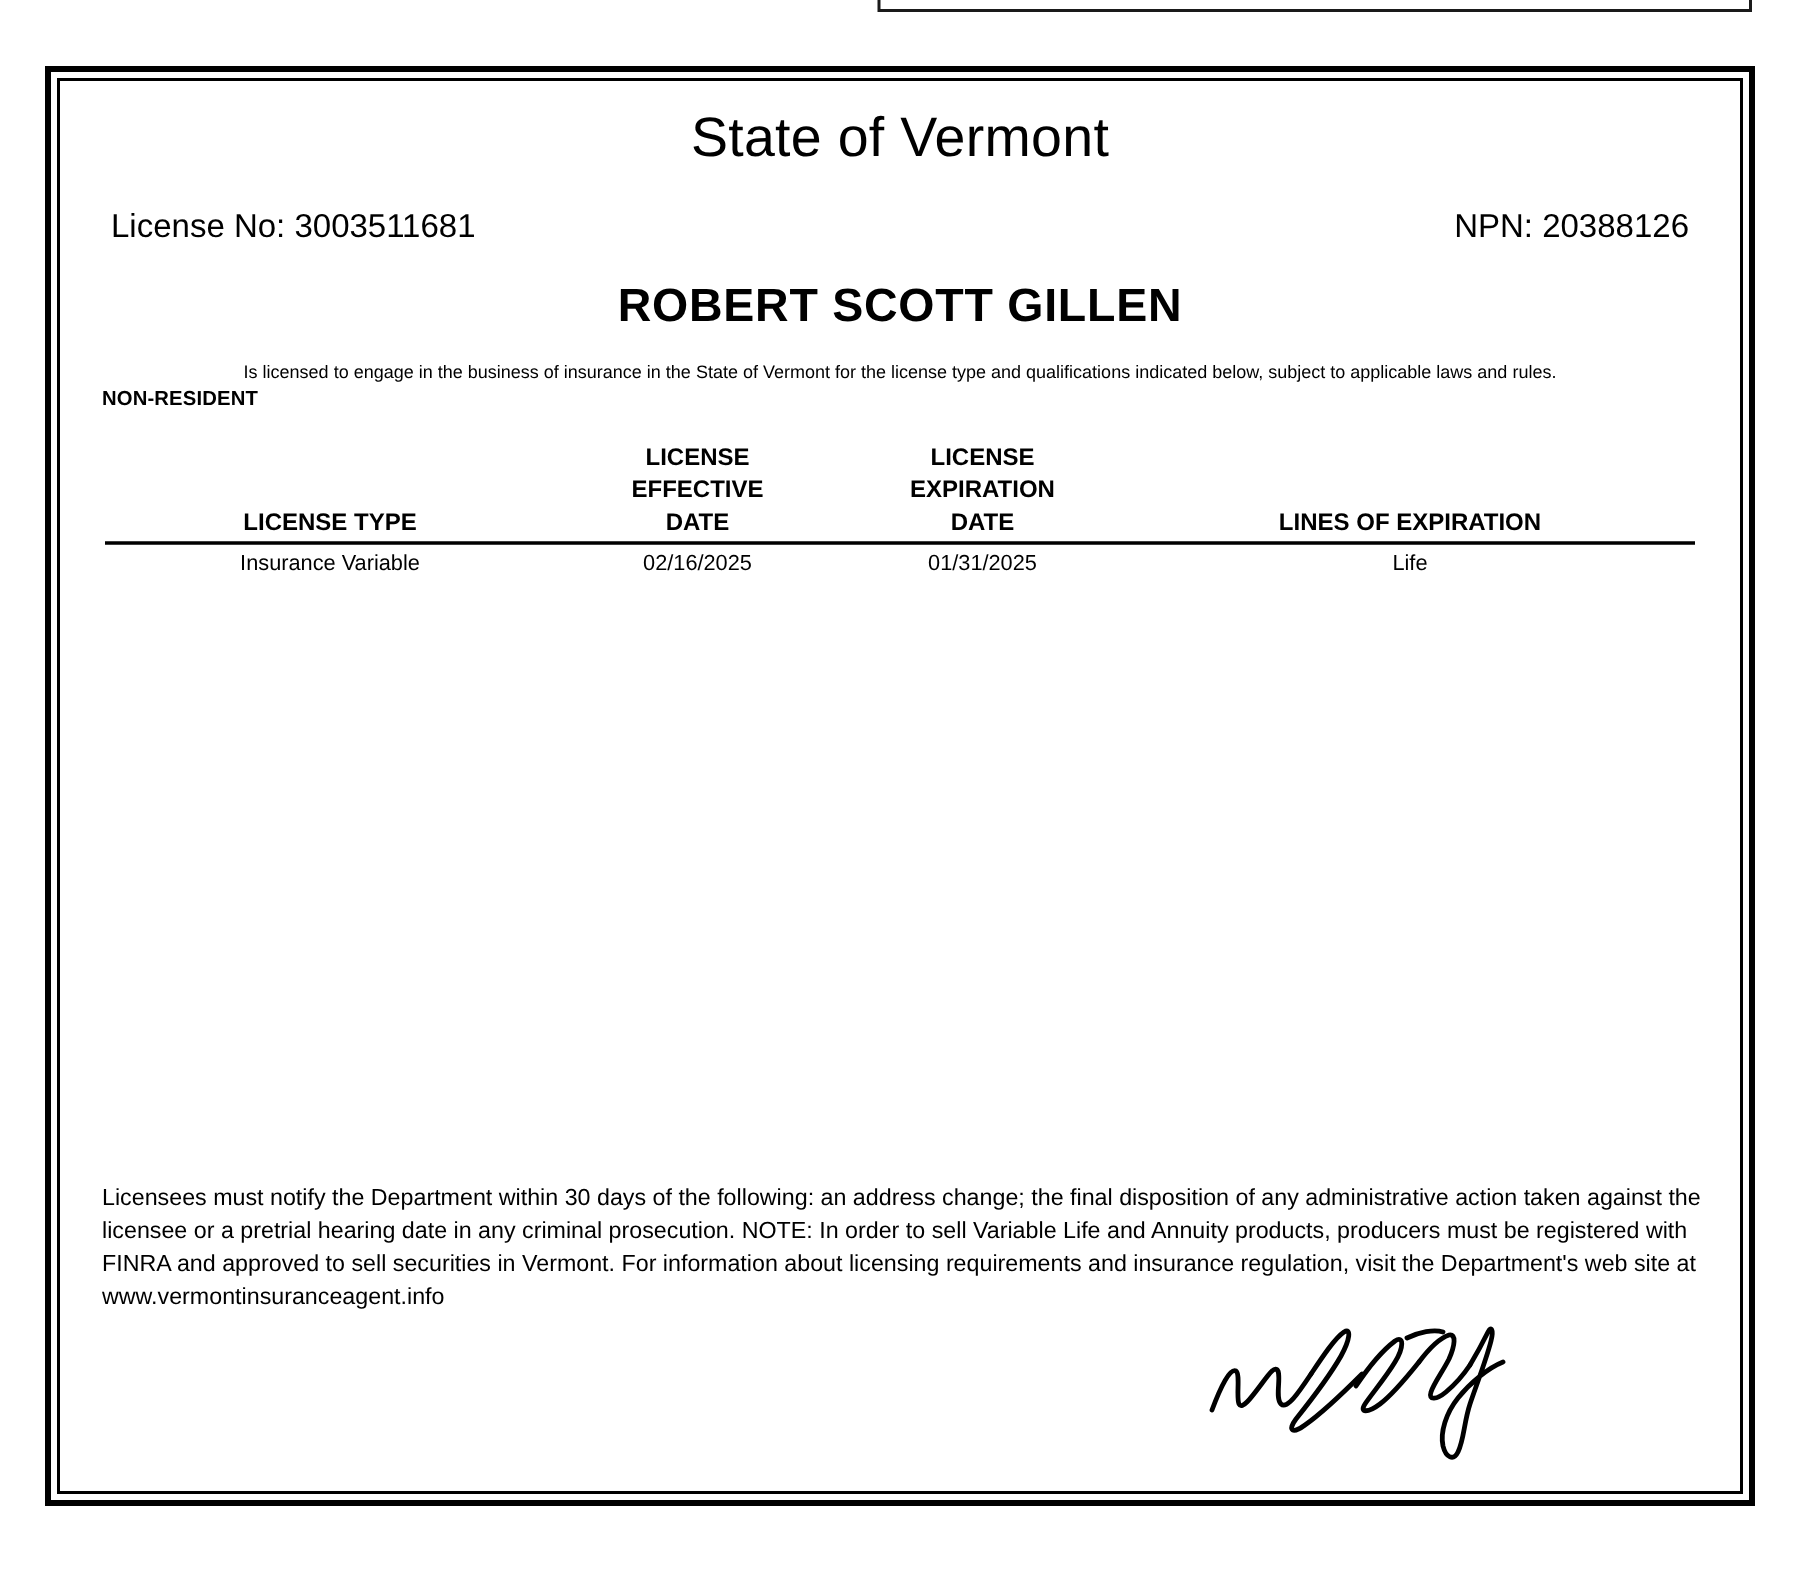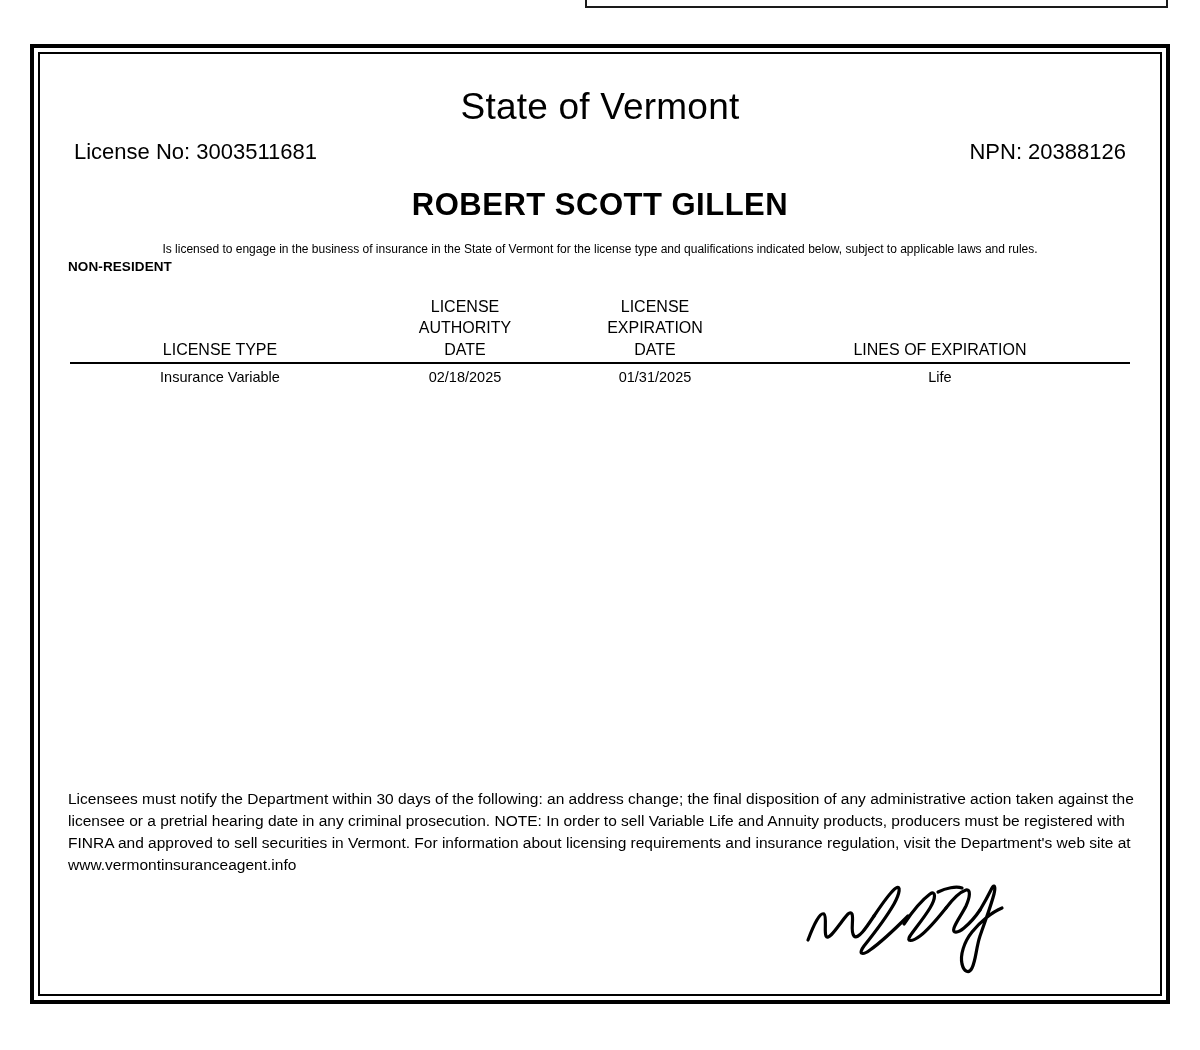--- a/index.html
+++ b/index.html
@@ -49,39 +49,39 @@
     box-sizing: border-box;
     background: #ffffff;
   }
 
   .content {
     position: absolute;
     left: 0;
     top: 0;
     right: 0;
     bottom: 0;
-    padding: 16px 28px;
+    padding: 1px 28px;
     box-sizing: border-box;
   }
 
   .doc-title {
     text-align: center;
     font-size: 37px;
     font-weight: 400;
     letter-spacing: 0.2px;
     margin-top: 16px;
     line-height: 1.15;
   }
 
   .id-row {
     display: flex;
     justify-content: space-between;
     align-items: baseline;
     font-size: 22px;
-    margin-top: 10px;
+    margin-top: 24px;
     padding: 0 6px;
   }
 
   .licensee-name {
     text-align: center;
     font-size: 31px;
     font-weight: bold;
     letter-spacing: 0.5px;
     margin-top: 22px;
   }
@@ -104,21 +104,21 @@
 
   
   .license-table {
     width: 1060px;
     margin: 22px auto 0 auto;
     border-collapse: collapse;
     table-layout: fixed;
   }
   .license-table th {
     font-size: 16px;
-    font-weight: normal;
+    font-weight: bold;
     vertical-align: bottom;
     padding: 0 0 2px 0;
     border-bottom: 2px solid #000000;
     line-height: 1.33;
   }
   .license-table td {
     font-size: 14.5px;
     font-weight: normal;
     padding: 5px 0 0 0;
     line-height: 1.2;
@@ -178,37 +178,37 @@
       <div class="residency">NON-RESIDENT</div>
 
       <table class="license-table">
         <thead>
           <tr>
             <th class="col-type">
               <span class="th-stack">LICENSE TYPE</span>
             </th>
             <th class="col-eff">
               <span class="th-stack">LICENSE</span>
-              <span class="th-stack">AUTHORITY</span>
+              <span class="th-stack">EFFECTIVE</span>
               <span class="th-stack">DATE</span>
             </th>
             <th class="col-exp">
               <span class="th-stack">LICENSE</span>
               <span class="th-stack">EXPIRATION</span>
               <span class="th-stack">DATE</span>
             </th>
             <th class="col-loa">
               <span class="th-stack">LINES OF EXPIRATION</span>
             </th>
           </tr>
         </thead>
         <tbody>
           <tr>
             <td class="col-type">Insurance Variable</td>
-            <td class="col-eff">02/18/2025</td>
+            <td class="col-eff">02/16/2025</td>
             <td class="col-exp">01/31/2025</td>
             <td class="col-loa">Life</td>
           </tr>
         </tbody>
       </table>
 
       <div class="legal-note">Licensees must notify the Department within 30 days of the following: an address change; the final disposition of any administrative action taken against the licensee or a pretrial hearing date in any criminal prosecution. NOTE: In order to sell Variable Life and Annuity products, producers must be registered with FINRA and approved to sell securities in Vermont. For information about licensing requirements and insurance regulation, visit the Department's web site at www.vermontinsuranceagent.info</div>
 
       <div class="signature-area">
         <svg viewBox="0 0 240 120" xmlns="http://www.w3.org/2000/svg" aria-hidden="true">

